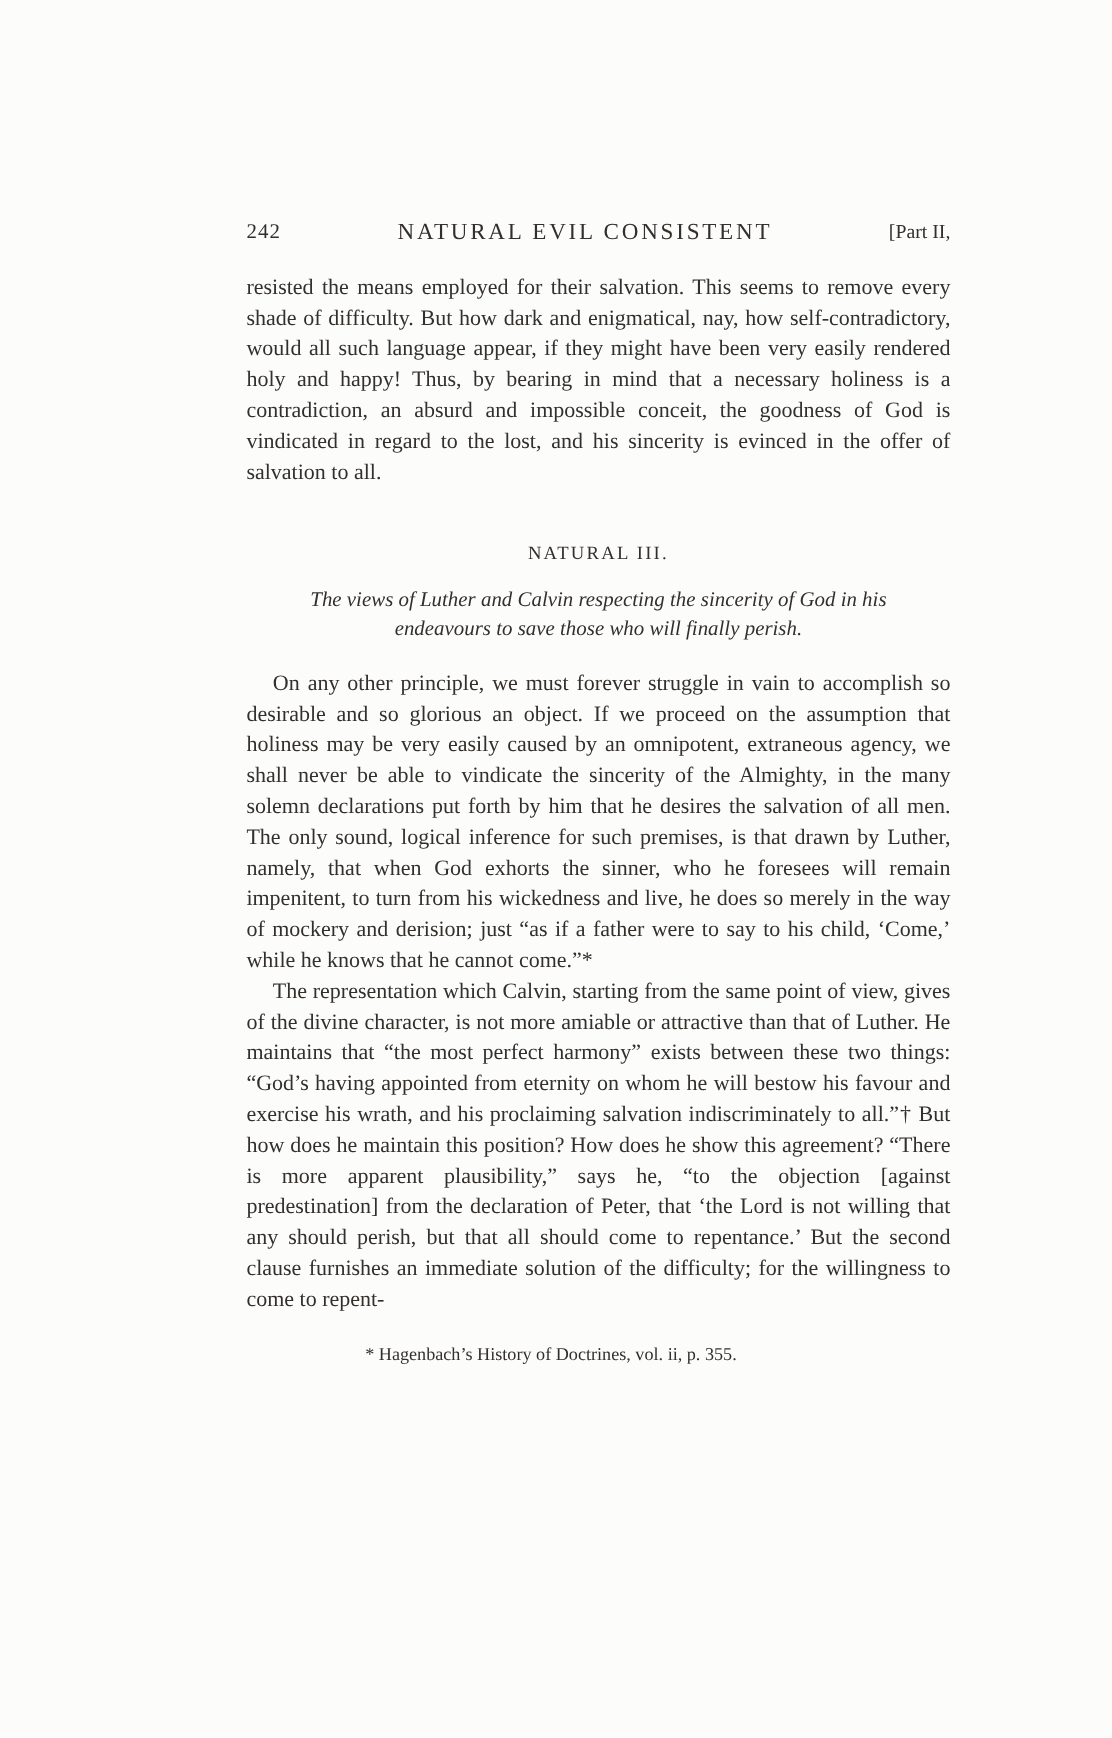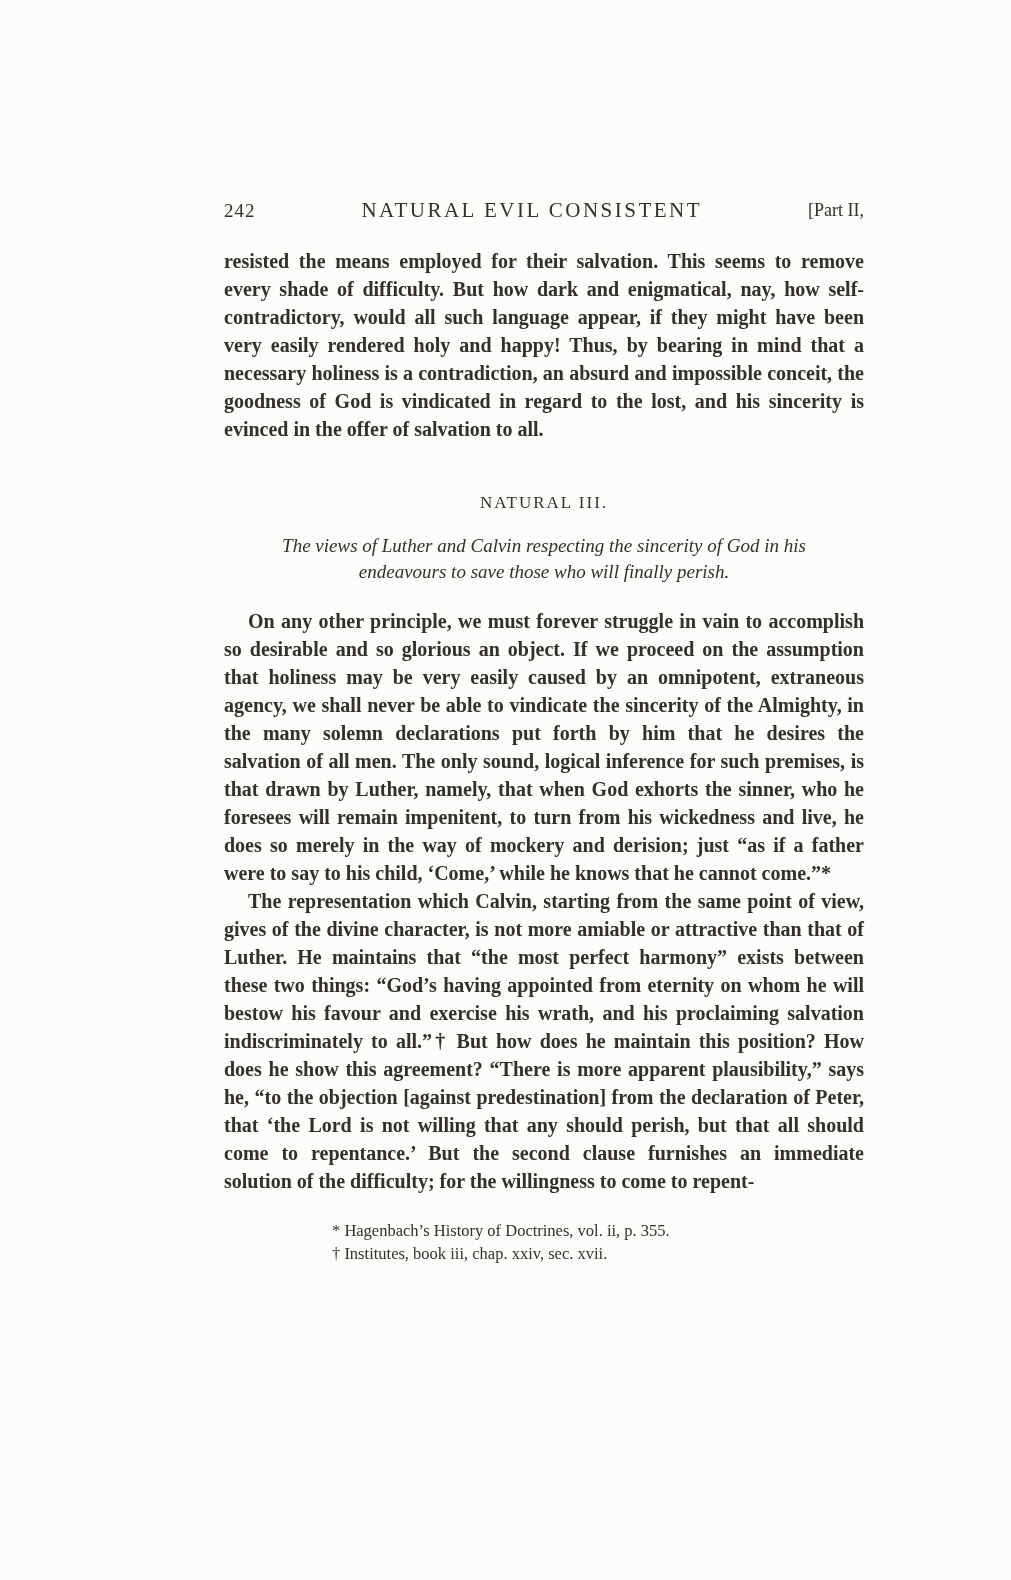--- a/index.html
+++ b/index.html
@@ -41,21 +41,20 @@
     font-size: 18px;
   }
   .body-text {
     font-size: 20px;
     line-height: 28px;
     text-align: justify;
     text-justify: inter-word;
   }
   .para {
     margin: 0 0 0 0;
-    font-weight: bold;
   }
   .para.indent {
     text-indent: 24px;
   }
   .section-block {
     margin-top: 46px;
     margin-bottom: 22px;
     text-align: center;
   }
   .section-heading {
@@ -99,17 +98,16 @@
       <div class="section-heading">NATURAL III.</div>
       <div class="section-subtitle">The views of Luther and Calvin respecting the sincerity of God in his endeavours to save those who will finally perish.</div>
     </div>
 
     <p class="para indent">On any other principle, we must forever struggle in vain to accomplish so desirable and so glorious an object.  If we proceed on the assumption that holiness may be very easily caused by an omnipotent, extraneous agency, we shall never be able to vindicate the sincerity of the Almighty, in the many solemn declarations put forth by him that he desires the salvation of all men.  The only sound, logical inference for such premises, is that drawn by Luther, namely, that when God exhorts the sinner, who he foresees will remain impenitent, to turn from his wickedness and live, he does so merely in the way of mockery and derision; just “as if a father were to say to his child, ‘Come,’ while he knows that he cannot come.”*</p>
 
     <p class="para indent">The representation which Calvin, starting from the same point of view, gives of the divine character, is not more amiable or attractive than that of Luther.  He maintains that “the most perfect harmony” exists between these two things: “God’s having appointed from eternity on whom he will bestow his favour and exercise his wrath, and his proclaiming salvation indiscriminately to all.”†  But how does he maintain this position?  How does he show this agreement?  “There is more apparent plausibility,” says he, “to the objection [against predestination] from the declaration of Peter, that ‘the Lord is not willing that any should perish, but that all should come to repentance.’  But the second clause furnishes an immediate solution of the difficulty; for the willingness to come to repent-</p>
 
     <div class="footnotes">
       <p class="footnote">* Hagenbach’s History of Doctrines, vol. ii, p. 355.</p>
-      <p class="footnote">† Institutes, book iii, chap. xxiv, sec. xvii.</p>
     </div>
 
   </div>
 </div>
 
 </body></html>

